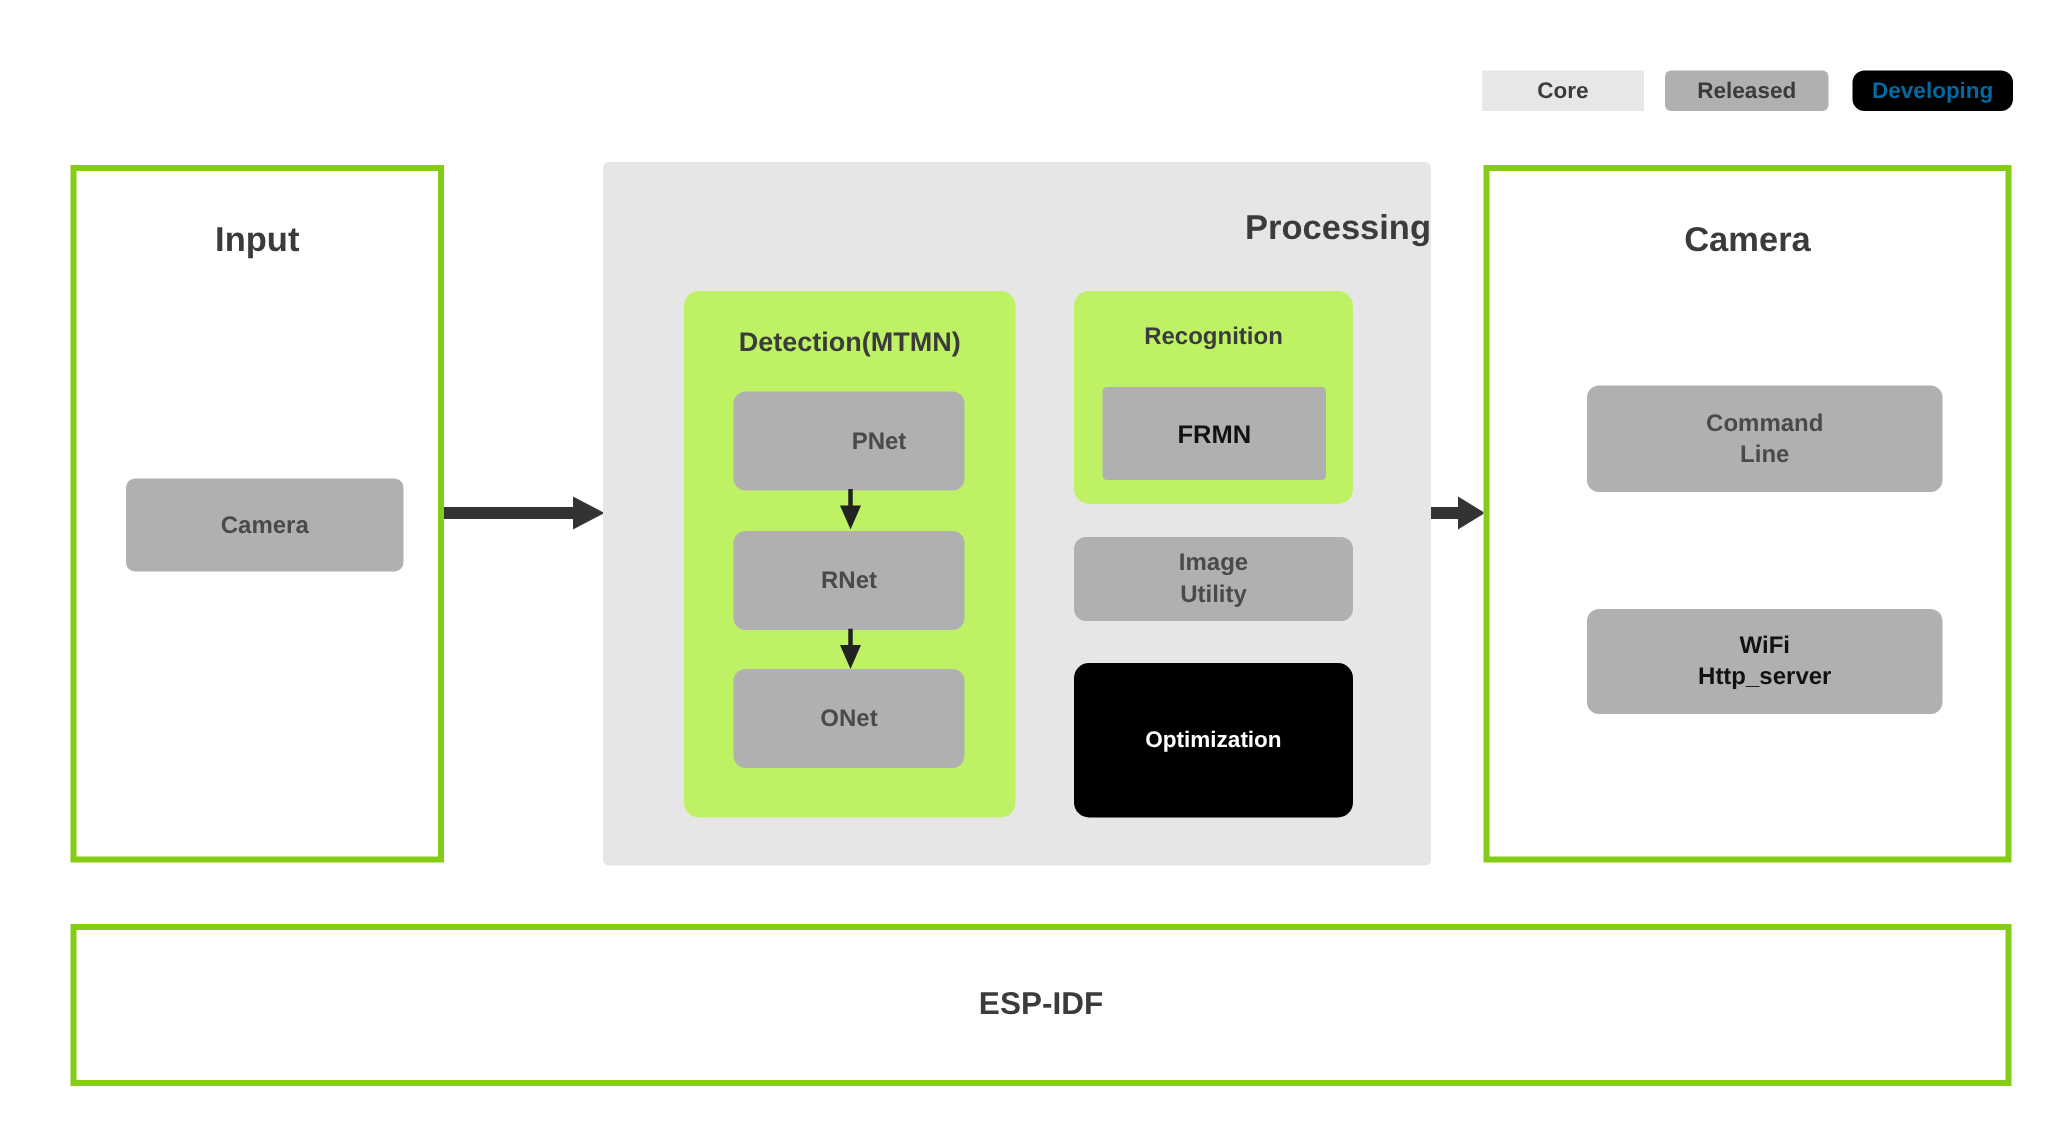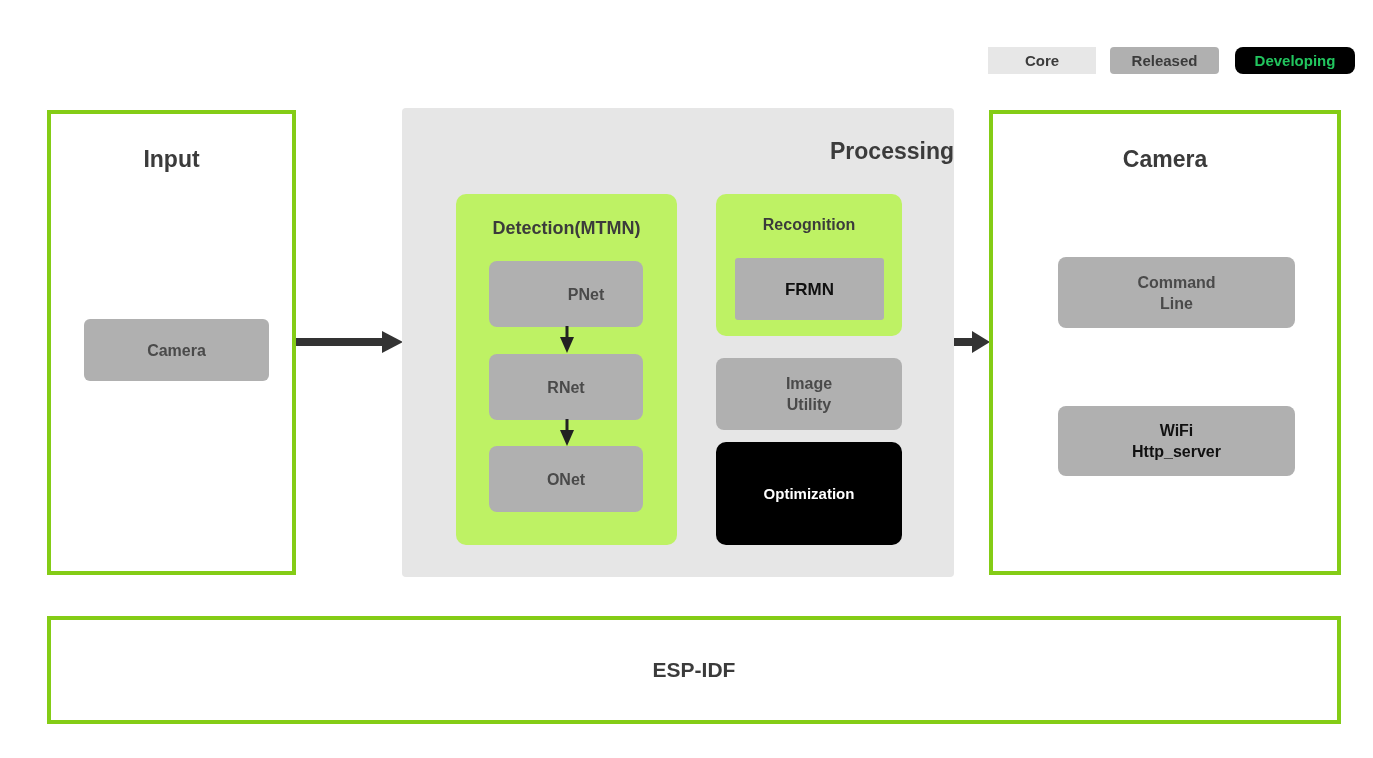--- a/index.html
+++ b/index.html
@@ -18,21 +18,21 @@
     height: 27px;
     display: flex;
     align-items: center;
     justify-content: center;
     font-weight: bold;
     font-size: 15px;
     box-sizing: border-box;
   }
   .legend-core       { left: 988px;  width: 108px; background: #e7e7e7; color: #3b3b3b; border-radius: 0; }
   .legend-released   { left: 1110px; width: 109px; background: #b0b0b0; color: #3b3b3b; border-radius: 4px; }
-  .legend-developing { left: 1235px; width: 120px; background: #000000; color: #22c55e; border-radius: 8px; }
+  .legend-developing { left: 1235px; width: 107px; background: #000000; color: #0369a1; border-radius: 8px; }
 
   
   .panel {
     position: absolute;
     background: #ffffff;
     border: 4px solid #84cc16;
     box-sizing: border-box;
   }
   .panel-input  { left: 47px;  top: 110px; width: 249px;  height: 465px; }
   .panel-output { left: 989px; top: 110px; width: 352px;  height: 465px; }
@@ -95,21 +95,21 @@
   .block-gray  { background: #b0b0b0; color: #4a4a4a; }
   .block-black { background: #000000; color: #ffffff; }
   .text-dark   { color: #111111; }
 
   .block-camera  { left: 33px;  top: 205px; width: 185px; height: 62px; border-radius: 6px; }
   .block-net     { left: 33px;  width: 154px; height: 66px; }
   .block-pnet    { top: 67px; padding-left: 40px; }
   .block-rnet    { top: 160px; }
   .block-onet    { top: 252px; }
   .block-frmn    { left: 19px;  top: 64px;  width: 149px; height: 62px; border-radius: 3px; font-size: 17px; }
-  .block-imgutil { left: 314px; top: 250px; width: 186px; height: 72px; }
+  .block-imgutil { left: 314px; top: 250px; width: 186px; height: 56px; }
   .block-optim   { left: 314px; top: 334px; width: 186px; height: 103px; border-radius: 10px; font-size: 15px; }
   .block-cmdline { left: 65px;  top: 143px; width: 237px; height: 71px; }
   .block-wifi    { left: 65px;  top: 292px; width: 237px; height: 70px; }
 
   
   .h-arrow { position: absolute; top: 329px; }
   .h-arrow-1 { left: 296px; }
   .h-arrow-2 { left: 954px; }
   .v-arrow { position: absolute; left: 50%; transform: translateX(-50%); }
   .v-arrow-1 { top: 132px; }

